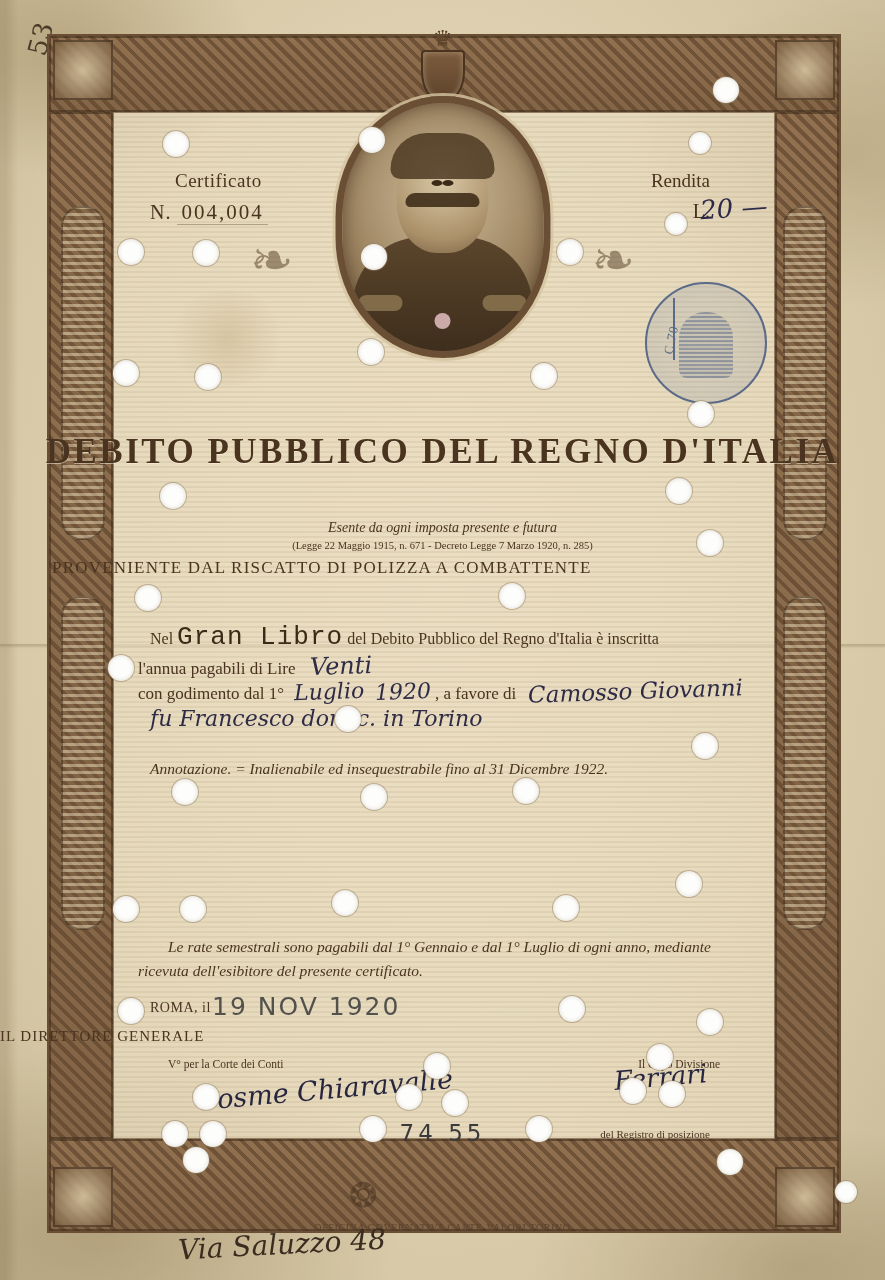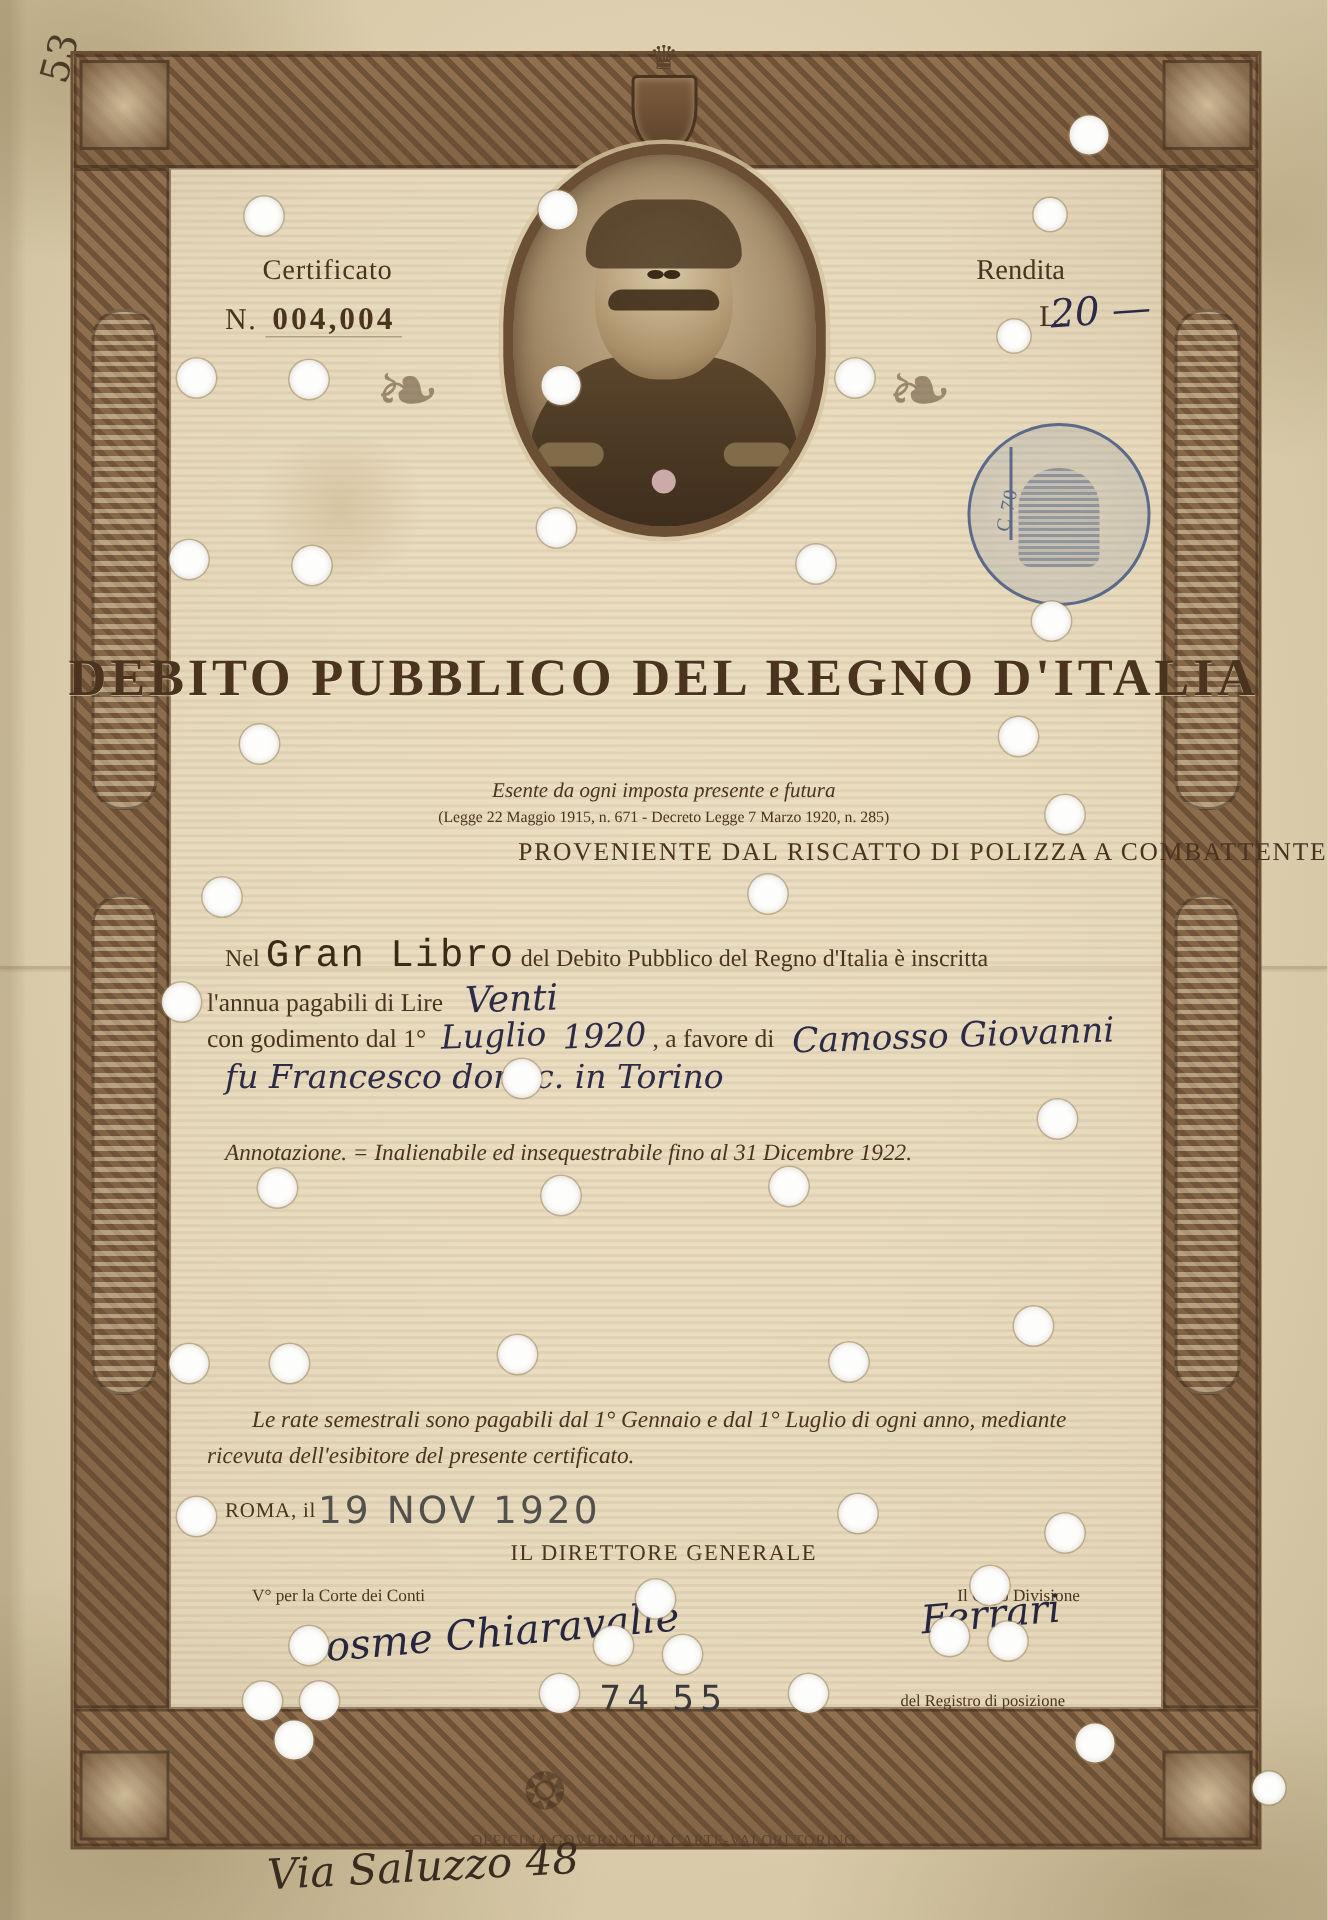--- a/index.html
+++ b/index.html
@@ -110,21 +110,21 @@
   .epaulette.l{left:6px;} .epaulette.r{right:6px;}
   .medal{position:absolute;left:50%;bottom:26px;transform:translateX(-50%);
     width:16px;height:16px;border-radius:50%;background:#c9b versehen;}
   .medal{background:#caa;}
   
   .flourish{position:absolute;color:rgba(80,58,36,.5);font-size:52px;user-select:none;}
   
   .label{position:absolute;color:#4a3420;}
   .cert-label{left:175px;top:170px;font-size:19px;letter-spacing:.5px;}
   .cert-no{left:150px;top:200px;font-size:20px;letter-spacing:1px;}
-  .cert-num{font-size:21px;letter-spacing:2px;border-bottom:1px solid rgba(74,52,32,.35);padding:0 4px;font-weight:bold;}
+  .cert-num{font-size:21px;letter-spacing:2px;border-bottom:1px solid rgba(74,52,32,.35);padding:0 4px;}
   .rend-label{right:175px;top:170px;font-size:19px;}
   .rend-l{right:175px;top:200px;font-size:20px;}
   .rend-val{
     position:absolute;right:118px;top:193px;font-family:"DejaVu Serif",serif;
     font-size:26px;color:#2c2a48;transform:rotate(-4deg);font-style:italic;
   }
   
   .seal{
     position:absolute;right:118px;top:282px;width:118px;height:118px;border-radius:50%;
     border:2px solid #39507d;color:#39507d;opacity:.8;
@@ -142,40 +142,40 @@
     position:absolute;left:0;right:0;top:432px;text-align:center;
     font-size:35px;letter-spacing:2.5px;color:#4a3420;font-weight:bold;
     font-family:"Liberation Serif",serif;text-shadow:0 1px 0 rgba(255,248,225,.5);
   }
   .title-sub{
     position:absolute;left:0;right:0;top:490px;text-align:center;
     font-size:24px;letter-spacing:2px;color:#4a3420;
   }
   .title-exempt{position:absolute;left:0;right:0;top:520px;text-align:center;font-size:14px;color:#4a3420;font-style:italic;}
   .title-law{position:absolute;left:0;right:0;top:540px;text-align:center;font-size:10.5px;color:#4a3420;}
-  .title-prov{position:absolute;left:16px;right:0;top:558px;text-align:right;font-size:17px;letter-spacing:1.2px;color:#4a3420;padding-left:48px;}
+  .title-prov{position:absolute;left:4px;right:0;top:558px;text-align:left;font-size:17px;letter-spacing:1.2px;color:#4a3420;padding-left:48px;}
   .body-line{position:absolute;color:#4a3420;}
   .b1{left:150px;top:622px;font-size:16px;}
   .gran{font-family:Liberation Mono, monospace;font-size:26px;letter-spacing:1px;color:#3a2a18;}
   .b2{left:138px;top:652px;font-size:17px;}
   .b3{left:138px;top:678px;font-size:17px;}
   .hand{
     font-family:"DejaVu Serif",serif;font-style:italic;color:#2e2b46;
     transform:rotate(-2deg);display:inline-block;
   }
   .hand-line{position:absolute;font-family:"DejaVu Serif",serif;font-style:italic;color:#2e2b46;}
   .annot{left:150px;top:760px;font-size:15.5px;font-style:italic;}
   .rate1{left:168px;top:938px;font-size:15.5px;font-style:italic;}
   .rate2{left:138px;top:962px;font-size:15.5px;font-style:italic;}
   .roma{left:150px;top:1000px;font-size:14px;letter-spacing:.5px;}
   .datestamp{
     position:absolute;left:212px;top:992px;font-family:"DejaVu Sans",sans-serif;
     font-size:25px;letter-spacing:2px;color:#3a3a3a;opacity:.85;
   }
-  .dirgen{left:0;right:0;top:1028px;text-align:center;font-size:15px;letter-spacing:1px;}
+  .dirgen{left:0;right:0;top:1028px;text-align:left;font-size:15px;letter-spacing:1px;}
   .corte{left:168px;top:1058px;font-size:11.5px;}
   .capo{right:165px;top:1058px;font-size:11.5px;}
   .regnum{
     position:absolute;left:0;right:0;top:1120px;text-align:center;
     font-family:"DejaVu Sans",sans-serif;font-size:23px;letter-spacing:4px;color:#3a3a3a;
   }
   .regtext{position:absolute;right:175px;top:1128px;font-size:11px;color:#4a3420;}
   .printer{position:absolute;left:0;right:0;top:1222px;text-align:center;font-size:10px;letter-spacing:.6px;color:#5a destroyed;}
   .printer{color:#5a4430;}
   .sig{

